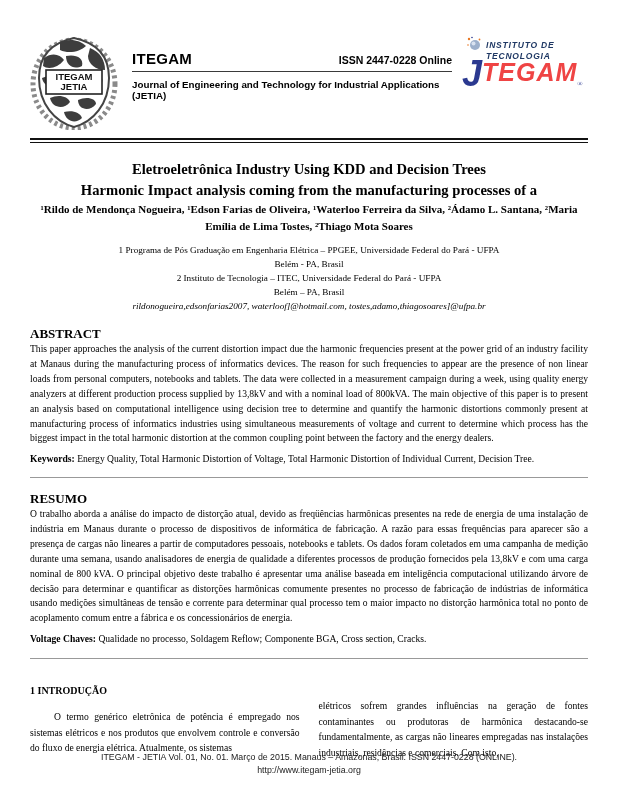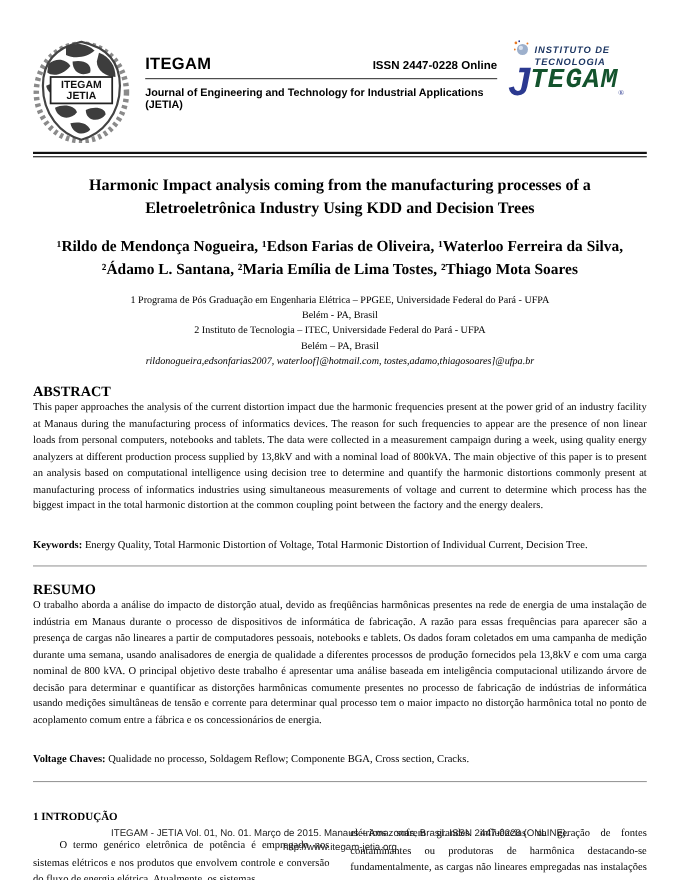--- a/index.html
+++ b/index.html
@@ -27,40 +27,40 @@
   .institute-lines {
     font-family:"Liberation Sans", sans-serif; font-weight:bold; font-style:italic;
     font-size:8.5px; color:#1f3864; letter-spacing:.8px; margin-left:26px; line-height:1.25;
   }
   .wordmark-row { display:flex; align-items:flex-start; margin-top:-2px; margin-left:2px; }
   .wordmark-initial {
     font-family:"Liberation Sans", sans-serif; font-weight:bold; font-style:italic;
     font-size:36px; line-height:.85; color:#2b3990;
   }
   .wordmark {
-    font-family:Liberation Mono, monospace; font-weight:bold; font-style:italic;
-    font-size:25px; line-height:1.1; color:#14532d; letter-spacing:1px;
+    font-family:Liberation Sans, sans-serif; font-weight:bold; font-style:italic;
+    font-size:25px; line-height:1.1; color:#ef4444; letter-spacing:1px;
   }
   .wordmark-reg { font-size:7px; color:#2b3990; align-self:flex-end; margin-bottom:2px; }
   .sparkle { position:absolute; left:6px; top:2px; width:16px; height:16px; }
 
   
   .rule-thick { margin-top:8px; height:5px; border-top:2.5px solid #111; border-bottom:1.5px solid #111; }
   .rule-thin  { border:0; border-top:1px solid #999; }
 
   
   .paper-title { margin-top:16px; text-align:center; font-weight:bold; font-size:14.6px; line-height:1.45; }
-  .authors { margin-top:13px; text-align:center; font-weight:bold; font-size:14px; line-height:1.5; padding:0 4px; }
+  .authors { text-align:center; font-weight:bold; font-size:11px; line-height:1.5; padding:0 4px; }
   .affiliations { margin-top:10px; text-align:center; font-size:9.2px; line-height:1.5; }
   .affil-emails { font-style:italic; }
 
   
   .section-heading { font-weight:bold; font-size:13px; margin-top:13px; }
   .body-justified { text-align:justify; font-size:9.6px; line-height:1.55; }
-  .keywords-line { margin-top:22px; text-align:justify; font-size:9.6px; }
+  .keywords-line { margin-top:7px; text-align:justify; font-size:9.6px; }
   .keywords-label { font-weight:bold; }
   .rule-after-keywords { margin:13px 0 10px 0; }
   .pt-title { text-align:center; font-weight:bold; font-size:12.6px; line-height:1.5; padding:0 28px; }
   .rule-after-palavras { margin:14px 0 0 0; }
 
   
   .columns { display:flex; gap:19px; margin-top:26px; }
   .col { flex:1; }
   .intro-heading { font-weight:bold; font-size:10px; }
   .col p { text-align:justify; font-size:9.6px; line-height:1.62; margin-top:13px; }
@@ -126,22 +126,22 @@
         <span class="wordmark-initial">J</span>
         <span class="wordmark">TEGAM</span>
         <span class="wordmark-reg">®</span>
       </div>
     </div>
   </div>
 
   <div class="rule-thick"></div>
 
   <div class="paper-title">
+    <div>Eletroeletrônica Industry Using KDD and Decision Trees</div>
     <div>Harmonic Impact analysis coming from the manufacturing processes of a</div>
-    <div>Eletroeletrônica Industry Using KDD and Decision Trees</div>
   </div>
 
   <div class="authors">¹Rildo de Mendonça Nogueira, ¹Edson Farias de Oliveira, ¹Waterloo Ferreira da Silva, ²Ádamo L. Santana, ²Maria Emília de Lima Tostes, ²Thiago Mota Soares</div>
 
   <div class="affiliations">
     <div>1 Programa de Pós Graduação em Engenharia Elétrica – PPGEE,  Universidade Federal do Pará - UFPA</div>
     <div>Belém - PA, Brasil</div>
     <div>2 Instituto de Tecnologia – ITEC, Universidade Federal do Pará - UFPA</div>
     <div>Belém – PA, Brasil</div>
     <div class="affil-emails">rildonogueira,edsonfarias2007, waterloof]@hotmail.com, tostes,adamo,thiagosoares]@ufpa.br</div>

